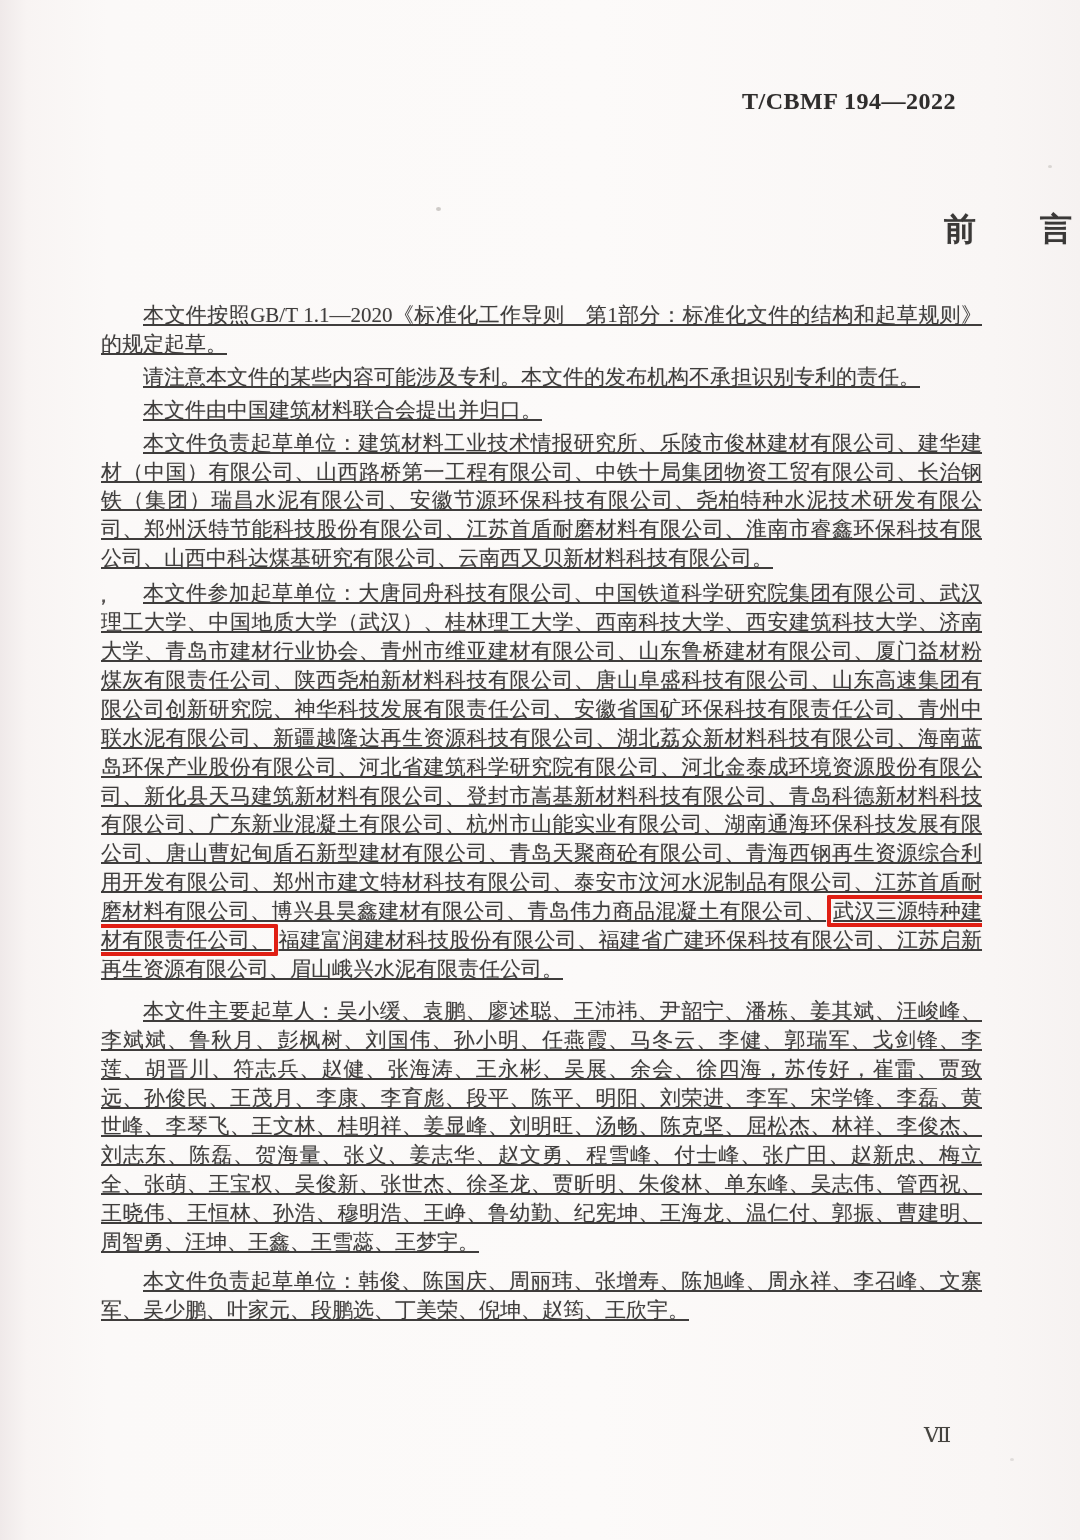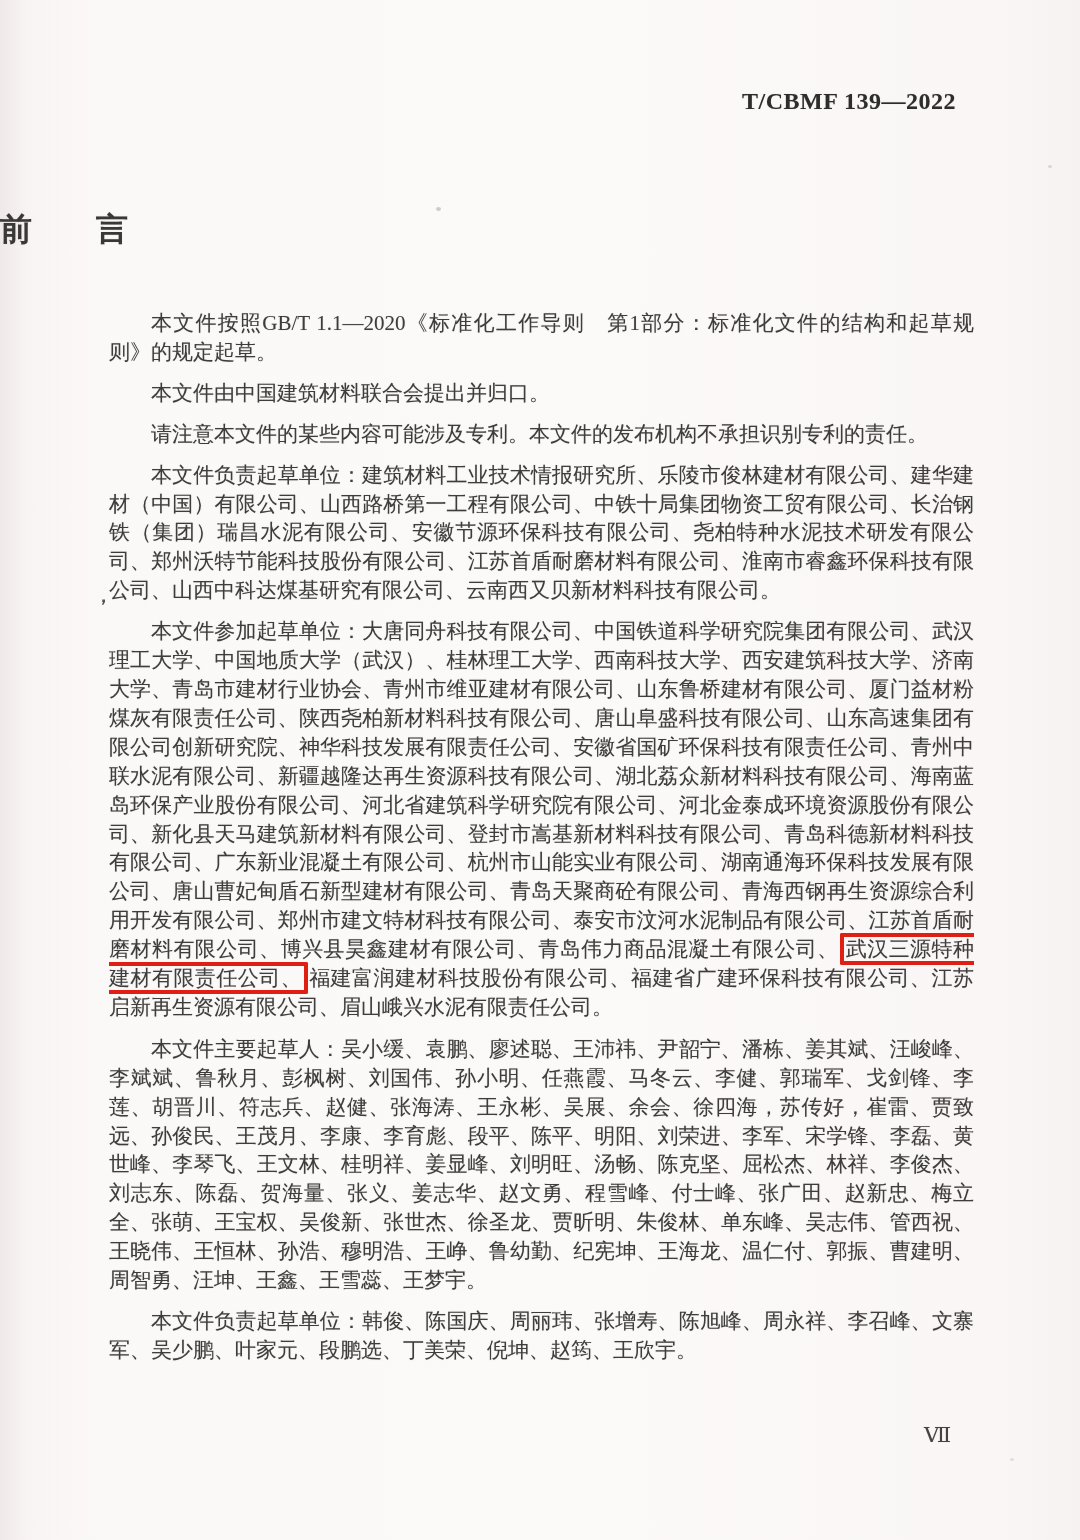--- a/index.html
+++ b/index.html
@@ -22,40 +22,41 @@
     font-weight: 600;
     letter-spacing: 0.5px;
     color: #2f2d2c;
     text-shadow: 0 0 1px rgba(70,70,70,0.30);
   }
   .fore-title {
     position: absolute;
     top: 208px;
     left: 0;
     width: 1072px;
-    text-align: left;
+    text-align: right;
     font-size: 32px;
     font-weight: 700;
     color: #3a3837;
     text-shadow: 0 0 1px rgba(70,70,70,0.30);
   }
   .body-text {
     position: absolute;
     top: 297px;
     left: 97px;
     width: 889px;
     font-size: 21px;
     line-height: 28.9px;
     text-align: justify;
     text-shadow: 0 0 1px rgba(90,88,86,0.35);
   }
   .body-text p {
-    margin: 12px;
+    margin: 4px;
     padding: 0;
     text-indent: 2em;
+    text-decoration: underline;
   }
   .para-participating { margin-top: 6px !important; }
   .para-drafters { margin-top: 13px !important; }
   .para-reviewers { margin-top: 10px !important; }
   .red-box {
     border: 4px solid #e01f14;
     border-radius: 2px;
     padding: 0 2px;
     margin: 0 1px;
   }
@@ -83,31 +84,31 @@
   }
   .speck-a { top: 207px; left: 436px; width: 5px; height: 4px; }
   .speck-b { top: 165px; left: 1048px; width: 4px; height: 3px; background: rgba(140,135,130,0.28); }
   .speck-c { top: 1458px; left: 1010px; width: 4px; height: 3px; background: rgba(140,135,130,0.22); }
 </style>
 </head>
 <body>
 
 <div class="page">
 
-  <div class="doc-code">T/CBMF 139—2022</div>
+  <div class="doc-code">T/CBMF 194—2022</div>
 
   <div class="fore-title">前　　言</div>
 
   <div class="body-text">
 
     <p>本文件按照GB/T 1.1—2020《标准化工作导则　第1部分：标准化文件的结构和起草规则》的规定起草。</p>
 
+    <p>请注意本文件的某些内容可能涉及专利。本文件的发布机构不承担识别专利的责任。</p>
+
     <p>本文件由中国建筑材料联合会提出并归口。</p>
-
-    <p>请注意本文件的某些内容可能涉及专利。本文件的发布机构不承担识别专利的责任。</p>
 
     <p>本文件负责起草单位：建筑材料工业技术情报研究所、乐陵市俊林建材有限公司、建华建材（中国）有限公司、山西路桥第一工程有限公司、中铁十局集团物资工贸有限公司、长治钢铁（集团）瑞昌水泥有限公司、安徽节源环保科技有限公司、尧柏特种水泥技术研发有限公司、郑州沃特节能科技股份有限公司、江苏首盾耐磨材料有限公司、淮南市睿鑫环保科技有限公司、山西中科达煤基研究有限公司、云南西又贝新材料科技有限公司。</p>
 
     <p class="para-participating"><span>本文件参加起草单位：大唐同舟科技有限公司、中国铁道科学研究院集团有限公司、武汉理工大学、中国地质大学（武汉）、桂林理工大学、西南科技大学、西安建筑科技大学、济南大学、青岛市建材行业协会、青州市维亚建材有限公司、山东鲁桥建材有限公司、厦门益材粉煤灰有限责任公司、陕西尧柏新材料科技有限公司、唐山阜盛科技有限公司、山东高速集团有限公司创新研究院、神华科技发展有限责任公司、安徽省国矿环保科技有限责任公司、青州中联水泥有限公司、新疆越隆达再生资源科技有限公司、湖北荔众新材料科技有限公司、海南蓝岛环保产业股份有限公司、河北省建筑科学研究院有限公司、河北金泰成环境资源股份有限公司、新化县天马建筑新材料有限公司、登封市嵩基新材料科技有限公司、青岛科德新材料科技有限公司、广东新业混凝土有限公司、杭州市山能实业有限公司、湖南通海环保科技发展有限公司、唐山曹妃甸盾石新型建材有限公司、青岛天聚商砼有限公司、青海西钢再生资源综合利用开发有限公司、郑州市建文特材科技有限公司、泰安市汶河水泥制品有限公司、江苏首盾耐磨材料有限公司、博兴县昊鑫建材有限公司、青岛伟力商品混凝土有限公司、</span><span class="red-box">武汉三源特种建材有限责任公司、</span><span>福建富润建材科技股份有限公司、福建省广建环保科技有限公司、江苏启新再生资源有限公司、眉山峨兴水泥有限责任公司。</span></p>
 
     <p class="para-drafters">本文件主要起草人：吴小缓、袁鹏、廖述聪、王沛祎、尹韶宁、潘栋、姜其斌、汪峻峰、李斌斌、鲁秋月、彭枫树、刘国伟、孙小明、任燕霞、马冬云、李健、郭瑞军、戈剑锋、李莲、胡晋川、符志兵、赵健、张海涛、王永彬、吴展、余会、徐四海，苏传好，崔雷、贾致远、孙俊民、王茂月、李康、李育彪、段平、陈平、明阳、刘荣进、李军、宋学锋、李磊、黄世峰、李琴飞、王文林、桂明祥、姜显峰、刘明旺、汤畅、陈克坚、屈松杰、林祥、李俊杰、刘志东、陈磊、贺海量、张义、姜志华、赵文勇、程雪峰、付士峰、张广田、赵新忠、梅立全、张萌、王宝权、吴俊新、张世杰、徐圣龙、贾昕明、朱俊林、单东峰、吴志伟、管西祝、王晓伟、王恒林、孙浩、穆明浩、王峥、鲁幼勤、纪宪坤、王海龙、温仁付、郭振、曹建明、周智勇、汪坤、王鑫、王雪蕊、王梦宇。</p>
 
     <p class="para-reviewers">本文件负责起草单位：韩俊、陈国庆、周丽玮、张增寿、陈旭峰、周永祥、李召峰、文寨军、吴少鹏、叶家元、段鹏选、丁美荣、倪坤、赵筠、王欣宇。</p>
 
   </div>

